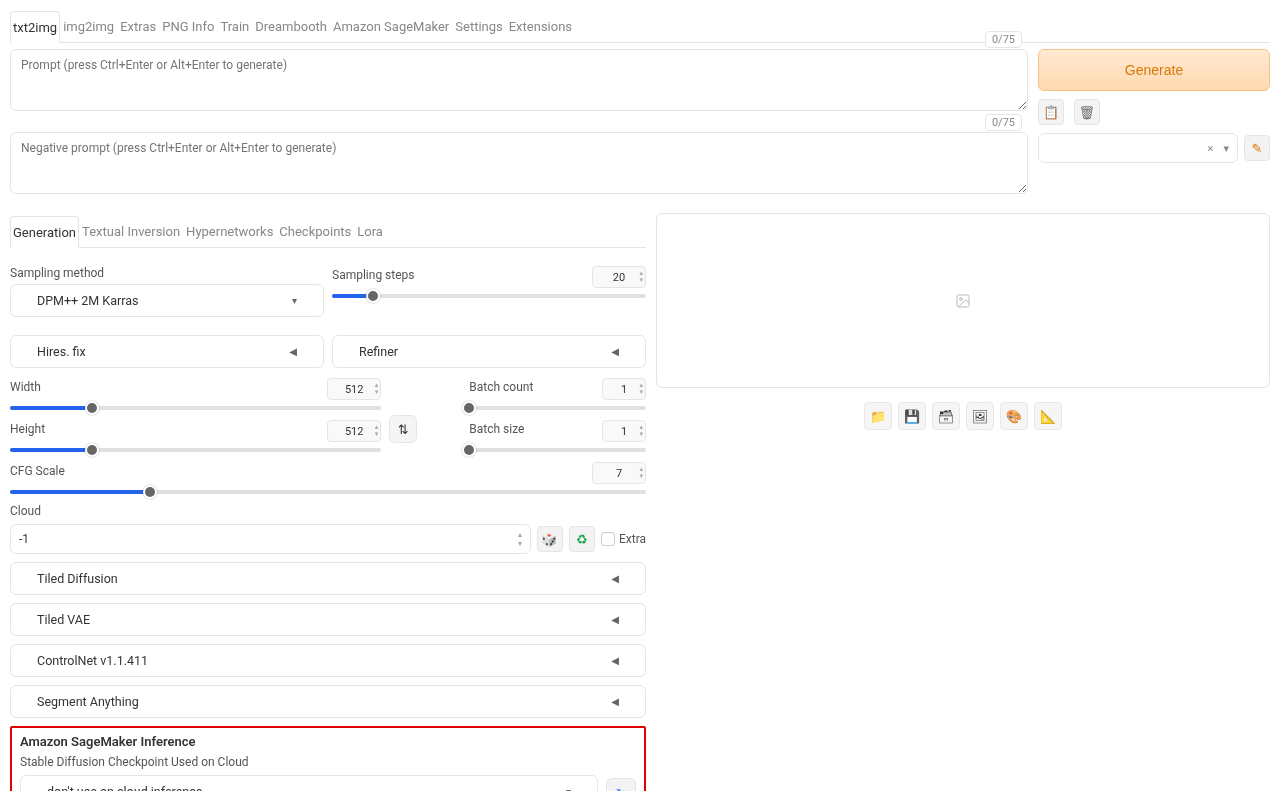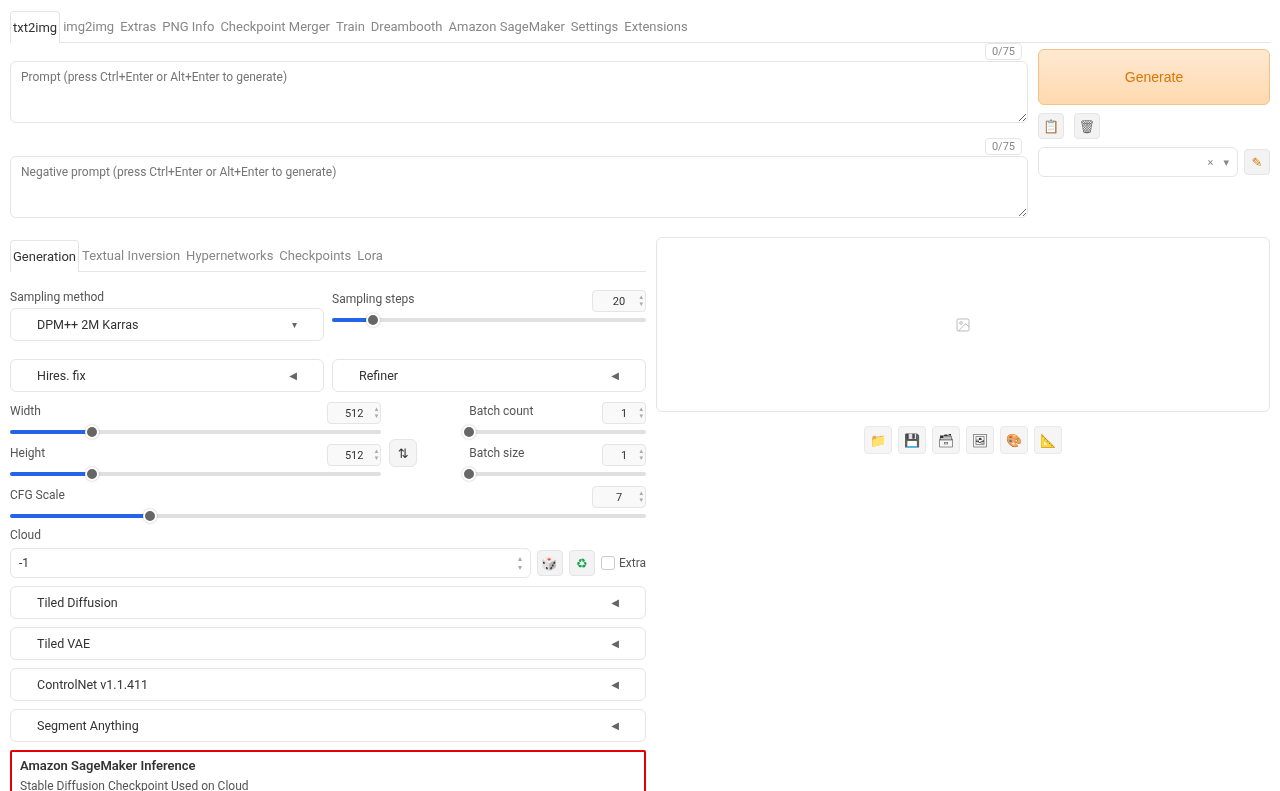--- a/index.html
+++ b/index.html
@@ -2,25 +2,25 @@
 <html><head>
 <meta charset="utf-8">
 <style>
 * { box-sizing: border-box; margin: 0; padding: 0; }
 body { font-family: -apple-system, BlinkMacSystemFont, "Segoe UI", Roboto, sans-serif; font-size: 13px; color: #333; background: #fff; padding: 10px; }
 .row { display: flex; gap: 10px; }
 .col { display: flex; flex-direction: column; }
 .tabs { display: flex; border-bottom: 1px solid #e5e5e5; margin-bottom: 6px; }
 .tab { padding: 8px 2px; color: #888; cursor: pointer; border: 1px solid transparent; border-bottom: none; border-radius: 4px 4px 0 0; font-size: 13px; }
 .tab.active { color: #333; border-color: #e5e5e5; background: #fff; position: relative; top: 1px; }
-.prompt-wrap { position: relative; flex: 1; margin-top: 12px; }
+.prompt-wrap { position: relative; flex: 1; }
 .counter { position: absolute; top: -18px; right: 6px; font-size: 11px; color: #888; background: #fff; border: 1px solid #e5e5e5; border-radius: 4px; padding: 1px 6px; }
 textarea.prompt { width: 100%; height: 62px; border: 1px solid #e5e5e5; border-radius: 6px; padding: 8px 10px; font-size: 12px; color: #888; resize: vertical; font-family: inherit; }
 .rightcol { width: 232px; display: flex; flex-direction: column; gap: 8px; }
-.btn-generate { background: linear-gradient(180deg, #ffe9d1, #ffd9b0); border: 1px solid #f5c187; color: #d97706; font-weight: 500; height: 56px; border-radius: 6px; cursor: pointer; font-size: 14px; }
+.btn-generate { background: linear-gradient(180deg, #ffe9d1, #ffd9b0); border: 1px solid #f5c187; color: #d97706; font-weight: 500; height: 42px; border-radius: 6px; cursor: pointer; font-size: 14px; }
 .icon-btn { width: 26px; height: 26px; border: 1px solid #e5e5e5; background: #f3f3f3; border-radius: 4px; display: inline-flex; align-items: center; justify-content: center; cursor: pointer; font-size: 13px; color: #666; }
 .styles-row { display: flex; gap: 6px; align-items: center; }
 .styles-select { flex: 1; border: 1px solid #e5e5e5; border-radius: 6px; height: 30px; display: flex; align-items: center; justify-content: flex-end; padding: 0 8px; color: #888; font-size: 11px; }
 .subtabs { display: flex; border-bottom: 1px solid #e5e5e5; margin-top: 14px; }
 .left-panel { width: 636px; }
 .right-panel { flex: 1; }
 .form-area { padding-top: 12px; }
 .field-label { font-size: 12px; color: #555; margin-bottom: 4px; }
 .select-box, .accordion { border: 1px solid #e5e5e5; border-radius: 6px; padding: 8px 26px; font-size: 12.5px; background: #fff; display: flex; justify-content: space-between; align-items: center; cursor: pointer; }
 .select-box .caret, .accordion .caret { font-size: 10px; color: #666; }
@@ -50,21 +50,20 @@
 .mt10 { margin-top: 10px; }
 </style>
 </head>
 <body>
 
 <div class="tabs" id="main-tabs">
     <div class="tab active">txt2img</div>
     <div class="tab">img2img</div>
     <div class="tab">Extras</div>
     <div class="tab">PNG Info</div>
-    <div class="tab">Checkpoint Merger</div>
     <div class="tab">Train</div>
     <div class="tab">Dreambooth</div>
     <div class="tab">Amazon SageMaker</div>
     <div class="tab">Settings</div>
     <div class="tab">Extensions</div>
   </div>
 
 <div class="row">
   <div class="col" style="flex:1; gap:18px;">
     <div class="prompt-wrap">

